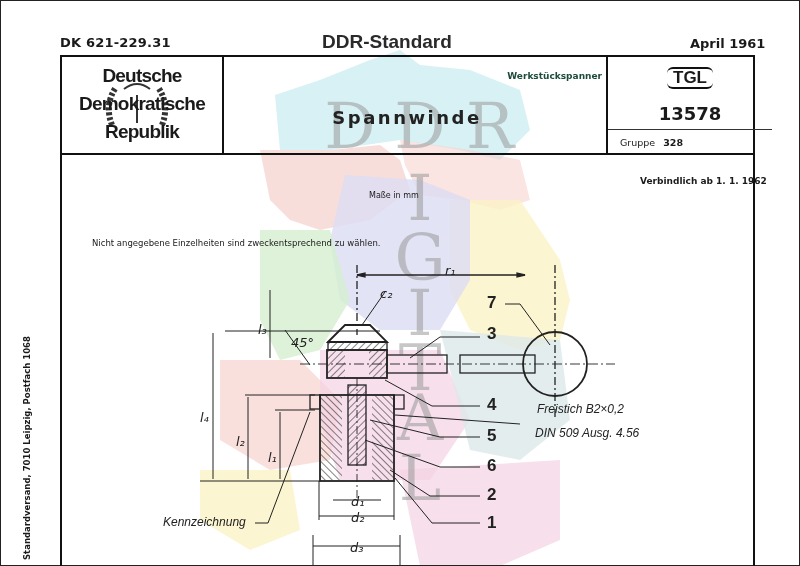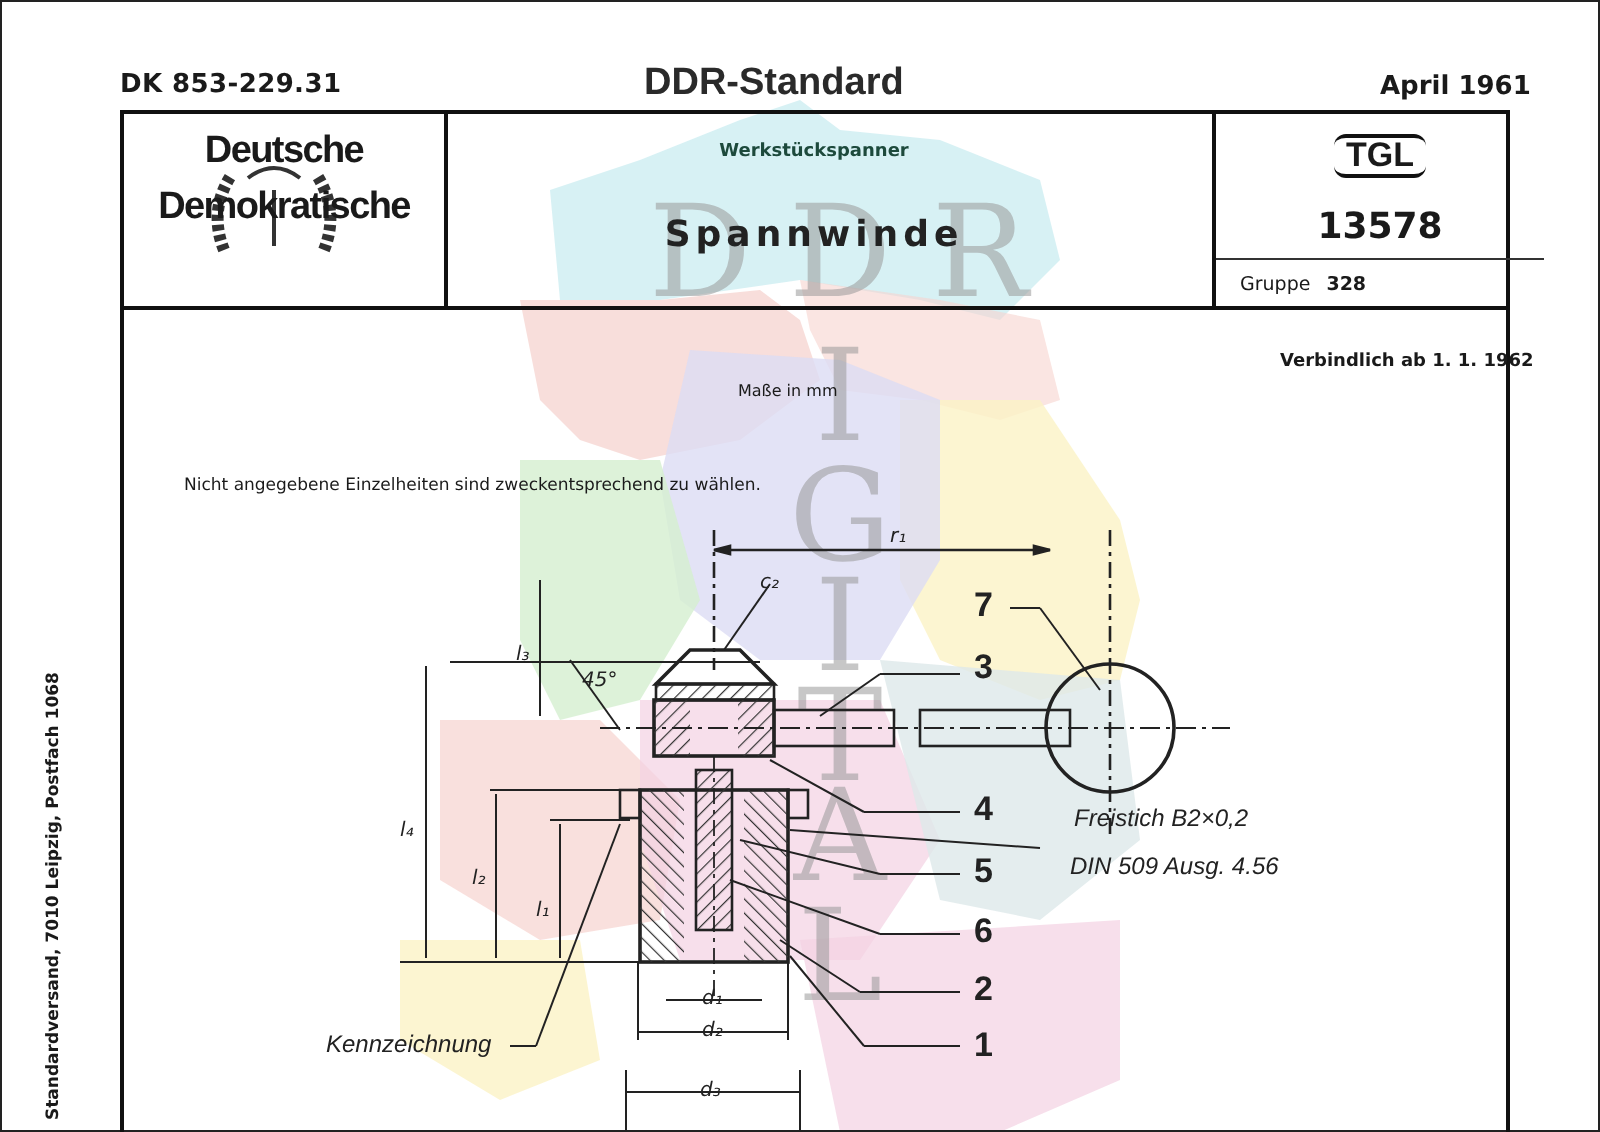--- a/index.html
+++ b/index.html
@@ -10,36 +10,36 @@
   .bg-map { position: absolute; left: 0; top: 0; width: 800px; height: 566px; z-index: 0; }
   .layer { z-index: 2; }
   .dk { left: 60px; top: 35px; font-size: 13px; font-weight: bold; letter-spacing: 0.2px; }
   .std-title { left: 322px; top: 31px; font-size: 19px; font-weight: bold; font-family: "Liberation Sans", sans-serif; color: #2a2a2a; }
   .date { left: 690px; top: 36px; font-size: 13px; font-weight: bold; }
   .hdr-box { left: 60px; top: 55px; width: 695px; height: 100px; border: 2.5px solid #111; box-sizing: border-box; }
   .cell-logo { position: absolute; left: 0; top: 0; width: 162px; height: 100%; border-right: 2.5px solid #111; box-sizing: border-box; }
   .cell-title { position: absolute; left: 150px; top: 0; width: 390px; height: 100%; }
   .cell-tgl { position: absolute; left: 544px; top: 0; width: 166px; height: 100%; border-left: 2.5px solid #111; box-sizing: border-box; }
   .logo-text { position: absolute; left: 0; width: 100%; text-align: center; font-family: "Liberation Sans", sans-serif; font-weight: bold; font-size: 19px; letter-spacing: -0.8px; line-height: 22px; }
-  .sub-title { position: absolute; left: 0; width: 100%; top: 14px; text-align: center; font-size: 9px; font-weight: bold; color: #1d4a3c; }
+  .sub-title { position: absolute; left: 0; width: 100%; top: 14px; text-align: right; font-size: 9px; font-weight: bold; color: #1d4a3c; }
   .main-title { position: absolute; left: 0; width: 100%; top: 50px; text-align: center; font-size: 18px; font-weight: bold; letter-spacing: 2.5px; color: #222; }
   .tgl-label { position: absolute; left: 0; width: 100%; top: 10px; text-align: center; font-size: 17px; font-weight: bold; font-family: "Liberation Sans", sans-serif; }
   .tgl-label span { display: inline-block; border-top: 2px solid #111; border-bottom: 2px solid #111; padding: 0 6px; line-height: 18px; border-radius: 6px; }
   .tgl-num { position: absolute; left: 0; width: 100%; top: 46px; text-align: center; font-size: 18px; font-weight: bold; }
   .tgl-sep { position: absolute; left: 0; width: 100%; top: 72px; border-top: 1px solid #333; }
   .gruppe { position: absolute; left: 12px; top: 80px; font-size: 9.5px; }
   .gruppe b { font-weight: bold; margin-left: 8px; }
   .body-box { left: 60px; top: 153px; width: 695px; height: 420px; border-left: 2.5px solid #111; border-right: 2.5px solid #111; box-sizing: border-box; }
   .valid { left: 595px; top: 176px; font-size: 9px; font-weight: bold; margin-left: 45px; }
   .units { left: 369px; top: 191px; font-size: 8px; }
   .note { left: 92px; top: 238px; font-size: 8.5px; font-weight: normal; text-align: right; }
   .side { left: 22px; top: 560px; font-size: 8.5px; font-weight: bold; transform-origin: 0 0; transform: rotate(-90deg); white-space: nowrap; }
   .callout { font-size: 17px; font-weight: bold; font-family: "Liberation Sans", sans-serif; color: #222; }
   .ital { font-style: italic; font-size: 12px; font-family: "Liberation Sans", sans-serif; color: #222; }
-  .dim { font-size: 10px; font-style: italic; color: #222; }
+  .dim { font-size: 13px; font-style: italic; color: #222; }
 </style>
 </head>
 <body>
 
 <svg class="bg-map" viewBox="0 0 800 566">
   <path d="M275 95 L320 80 L370 60 L400 50 L420 65 L470 70 L520 90 L530 130 L500 160 L460 150 L400 140 L330 150 L280 150 Z" fill="#c9ecf0" opacity="0.75"></path>
   <path d="M260 150 L330 150 L380 145 L400 160 L410 190 L370 220 L320 230 L290 220 L270 200 Z" fill="#f6d3cf" opacity="0.75"></path>
   <path d="M400 140 L470 150 L520 160 L530 200 L500 210 L460 200 L420 195 L405 165 Z" fill="#f6d3cf" opacity="0.6"></path>
   <path d="M450 200 L520 200 L540 230 L560 260 L570 300 L560 340 L520 350 L470 330 L450 290 Z" fill="#fbf3c6" opacity="0.8"></path>
   <path d="M345 175 L420 180 L470 200 L470 280 L440 330 L380 330 L340 300 L330 240 Z" fill="#dcdcf4" opacity="0.8"></path>
@@ -57,34 +57,35 @@
     <text x="420" y="280">G</text>
     <text x="420" y="335">I</text>
     <text x="420" y="390">T</text>
     <text x="420" y="440">A</text>
     <text x="420" y="500">L</text>
   </g>
 </svg>
 
 <div class="frame"></div>
 
-<div class="abs layer dk">DK 853-229.31</div>
+<div class="abs layer dk">DK 621-229.31</div>
 <div class="abs layer std-title">DDR-Standard</div>
 <div class="abs layer date">April 1961</div>
 
 <div class="abs layer hdr-box">
   <div class="cell-logo">
     <svg class="abs" style="left:40px;top:18px" width="70" height="64" viewBox="0 0 70 64">
       <path d="M10 50 Q2 30 14 12" stroke="#333" stroke-width="6" fill="none" stroke-dasharray="3 2"></path>
       <path d="M60 50 Q68 30 56 12" stroke="#333" stroke-width="6" fill="none" stroke-dasharray="3 2"></path>
       <path d="M22 14 Q35 4 48 14" stroke="#333" stroke-width="2" fill="none"></path>
       <line x1="35" y1="20" x2="35" y2="48" stroke="#333" stroke-width="2"></line>
     </svg>
     <div class="logo-text" style="top:8px">Deutsche</div>
     <div class="logo-text" style="top:36px">Demokratische</div>
+    <div class="logo-text" style="top:64px">Republik</div>
   </div>
   <div class="cell-title">
     <div class="sub-title">Werkstückspanner</div>
     <div class="main-title">Spannwinde</div>
   </div>
   <div class="cell-tgl">
     <div class="tgl-label"><span>TGL</span></div>
     <div class="tgl-num">13578</div>
     <div class="tgl-sep"></div>
     <div class="gruppe"><span>Gruppe</span><b>328</b></div>

